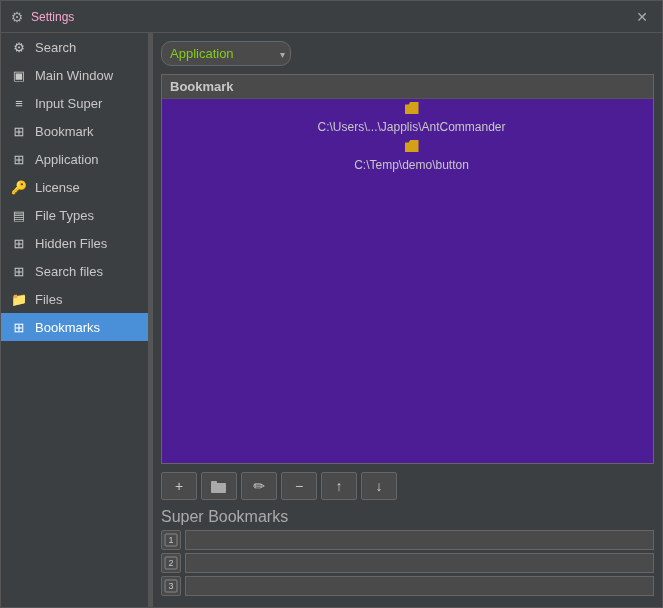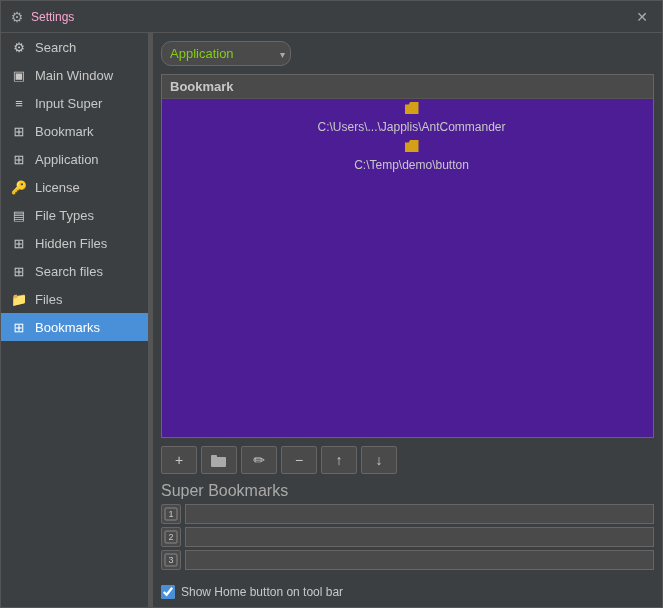--- a/index.html
+++ b/index.html
@@ -399,19 +399,15 @@
           <div class="super-bookmark-num">
             <svg width="14" height="14" viewBox="0 0 14 14">
               <rect x="1" y="1" width="12" height="12" rx="1" stroke="#888" stroke-width="1" fill="none"></rect>
               <text x="7" y="10" text-anchor="middle" font-size="9" fill="#c8c8c8">3</text>
             </svg>
           </div>
           <input class="super-bookmark-input" type="text" value="" style="">
         </div>
       </div>
 
-      <div class="checkbox-row">
-        <input type="checkbox" id="show-home-btn" checked="" style="">
-        <label for="show-home-btn" class="checkbox-label">Show Home button on tool bar</label>
-      </div>
     </div>
   </div>
 </div>
 
 </body></html>

